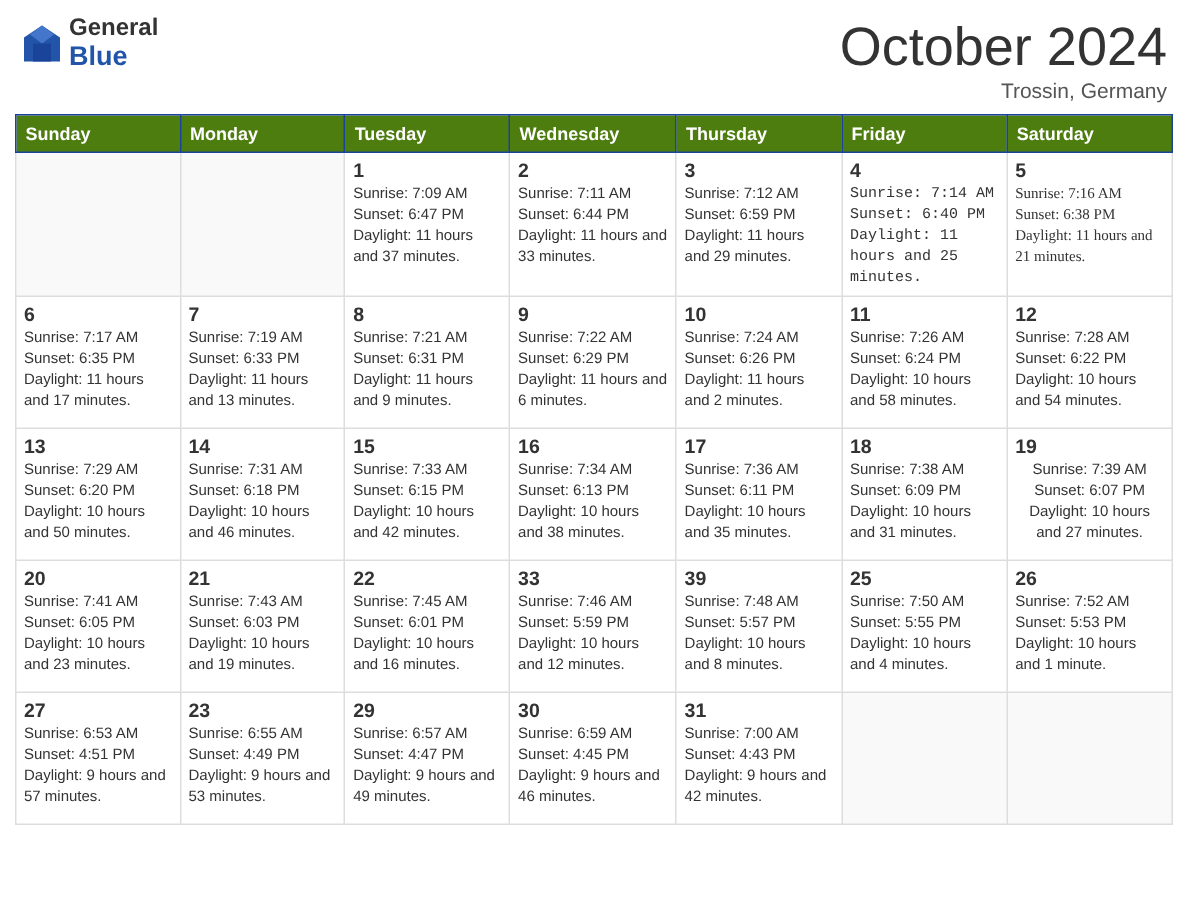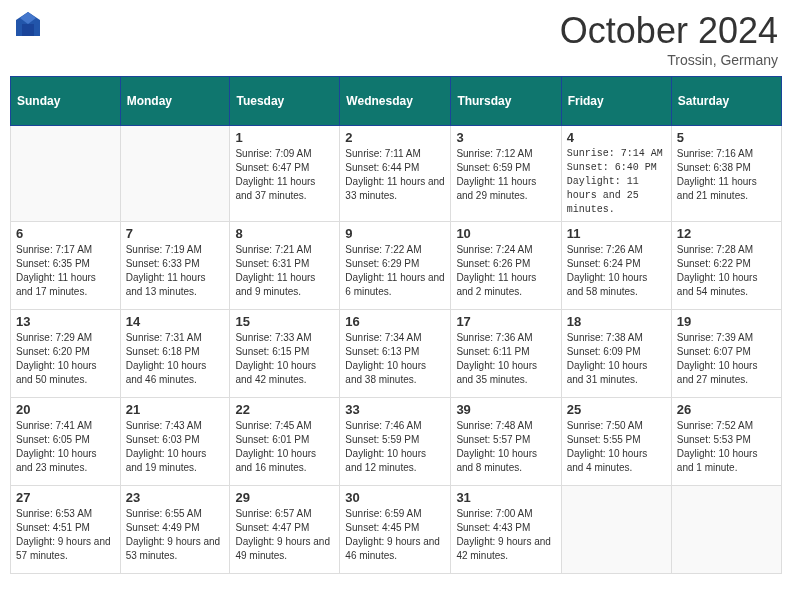--- a/index.html
+++ b/index.html
@@ -48,25 +48,25 @@
     .location {
       font-size: 14px;
       color: #555;
     }
     .calendar {
       width: 100%;
       border-collapse: collapse;
       border: 1px solid #ccc;
     }
     .calendar th {
-      background-color: #0f766e;
+      background-color: #4d7c0f;
       color: #fff;
       font-size: 12px;
       font-weight: bold;
-      padding: 17px 6px;
+      padding: 5px 6px;
       text-align: left;
       border: 1px solid #1a4499;
     }
     .calendar td {
       vertical-align: top;
       padding: 4px 5px;
       font-size: 10px;
       color: #333;
       border: 1px solid #ddd;
       width: 113px;
@@ -94,20 +94,24 @@
 </head>
 <body>
 
 <div class="header">
   <div class="logo">
     <svg class="logo-icon" viewBox="0 0 28 28">
       <polygon points="14,2 26,10 26,26 2,26 2,10" fill="#2255aa"></polygon>
       <polygon points="14,2 22,8 14,14 6,8" fill="#4477cc"></polygon>
       <rect x="8" y="14" width="12" height="12" fill="#1a4499"></rect>
     </svg>
+    <div class="logo-text">
+      <span class="general">General</span>
+      <span class="blue">Blue</span>
+    </div>
   </div>
   <div class="title-area">
     <div class="month-title">October 2024</div>
     <div class="location">Trossin, Germany</div>
   </div>
 </div>
 
 <table class="calendar">
   <thead>
     <tr>
@@ -143,21 +147,21 @@
 Daylight: 11 hours and 29 minutes.</div>
         </td>
         <td>
           <div class="day-number">4</div>
           <div class="day-info" style="white-space: pre-line; font-family: Liberation Mono, monospace;">Sunrise: 7:14 AM
 Sunset: 6:40 PM
 Daylight: 11 hours and 25 minutes.</div>
         </td>
         <td>
           <div class="day-number">5</div>
-          <div class="day-info" style="white-space: pre-line;">Sunrise: 7:16 AM
+          <div class="day-info" style="white-space: pre-line; font-family: Liberation Serif, serif;">Sunrise: 7:16 AM
 Sunset: 6:38 PM
 Daylight: 11 hours and 21 minutes.</div>
         </td>
       </tr>
       <tr class="week-row">
         <td>
           <div class="day-number">6</div>
           <div class="day-info" style="white-space: pre-line;">Sunrise: 7:17 AM
 Sunset: 6:35 PM
 Daylight: 11 hours and 17 minutes.</div>
@@ -231,21 +235,21 @@
 Daylight: 10 hours and 35 minutes.</div>
         </td>
         <td>
           <div class="day-number">18</div>
           <div class="day-info" style="white-space: pre-line;">Sunrise: 7:38 AM
 Sunset: 6:09 PM
 Daylight: 10 hours and 31 minutes.</div>
         </td>
         <td>
           <div class="day-number">19</div>
-          <div class="day-info" style="white-space: pre-line;">Sunrise: 7:39 AM
+          <div class="day-info" style="white-space: pre-line; text-align: center;">Sunrise: 7:39 AM
 Sunset: 6:07 PM
 Daylight: 10 hours and 27 minutes.</div>
         </td>
       </tr>
       <tr class="week-row">
         <td>
           <div class="day-number">20</div>
           <div class="day-info" style="white-space: pre-line;">Sunrise: 7:41 AM
 Sunset: 6:05 PM
 Daylight: 10 hours and 23 minutes.</div>

